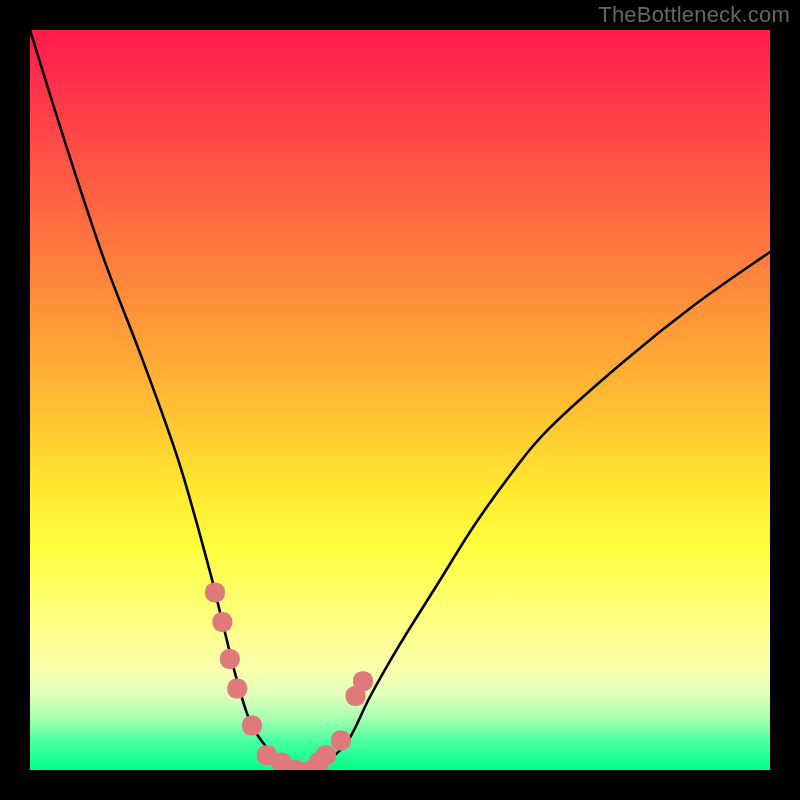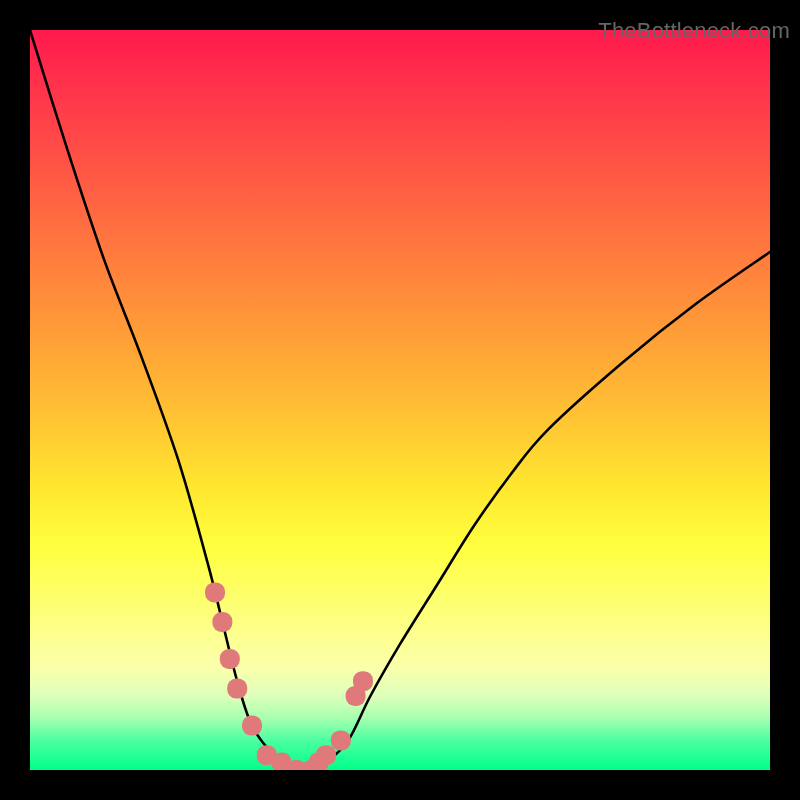--- a/index.html
+++ b/index.html
@@ -12,21 +12,21 @@
     font-family: Arial, Helvetica, sans-serif;
   }
   .frame {
     position: relative;
     width: 800px;
     height: 800px;
     background: #000;
   }
   .watermark {
     position: absolute;
-    top: 18px;
+    top: 2px;
     right: 10px;
     color: #666;
     font-size: 22px;
     font-weight: 500;
     letter-spacing: 0.2px;
     z-index: 5;
   }
   .plot {
     position: absolute;
     left: 30px;

